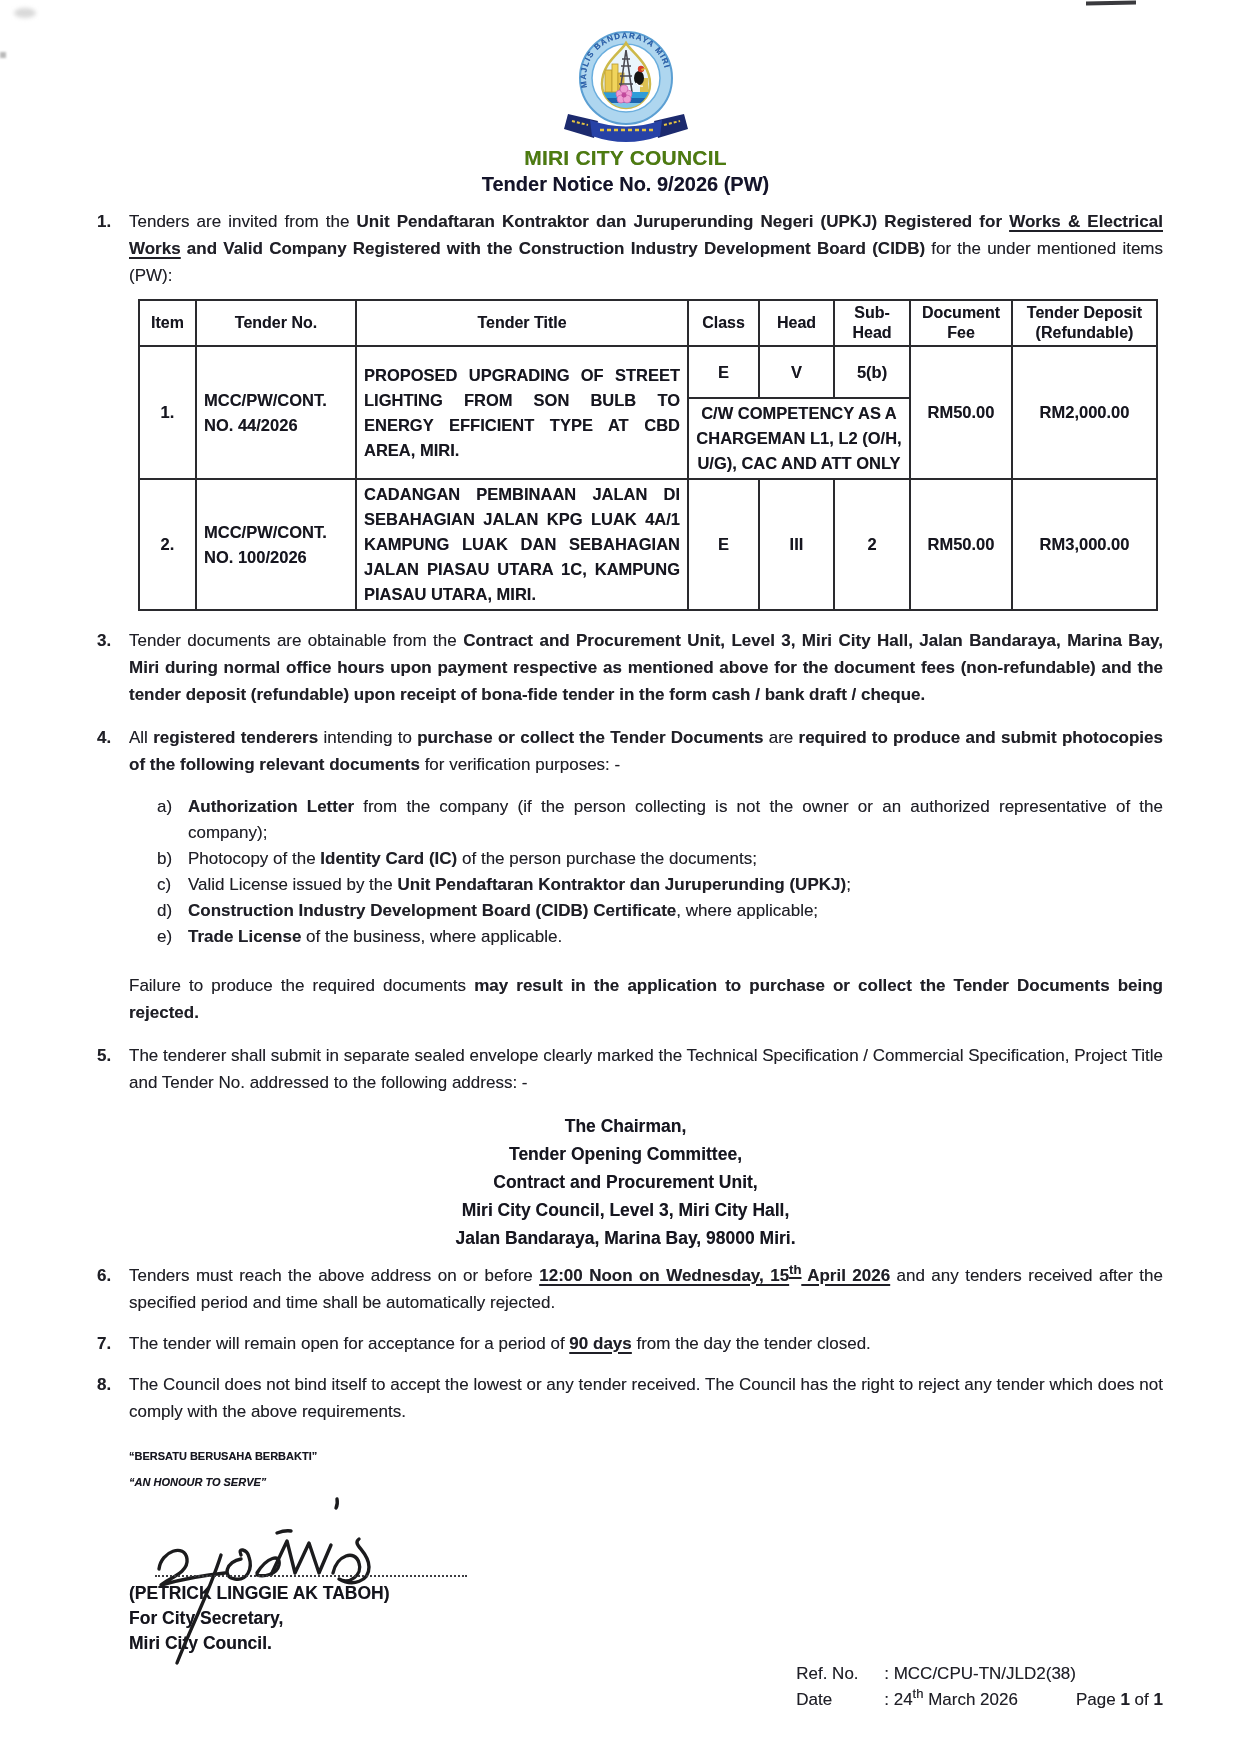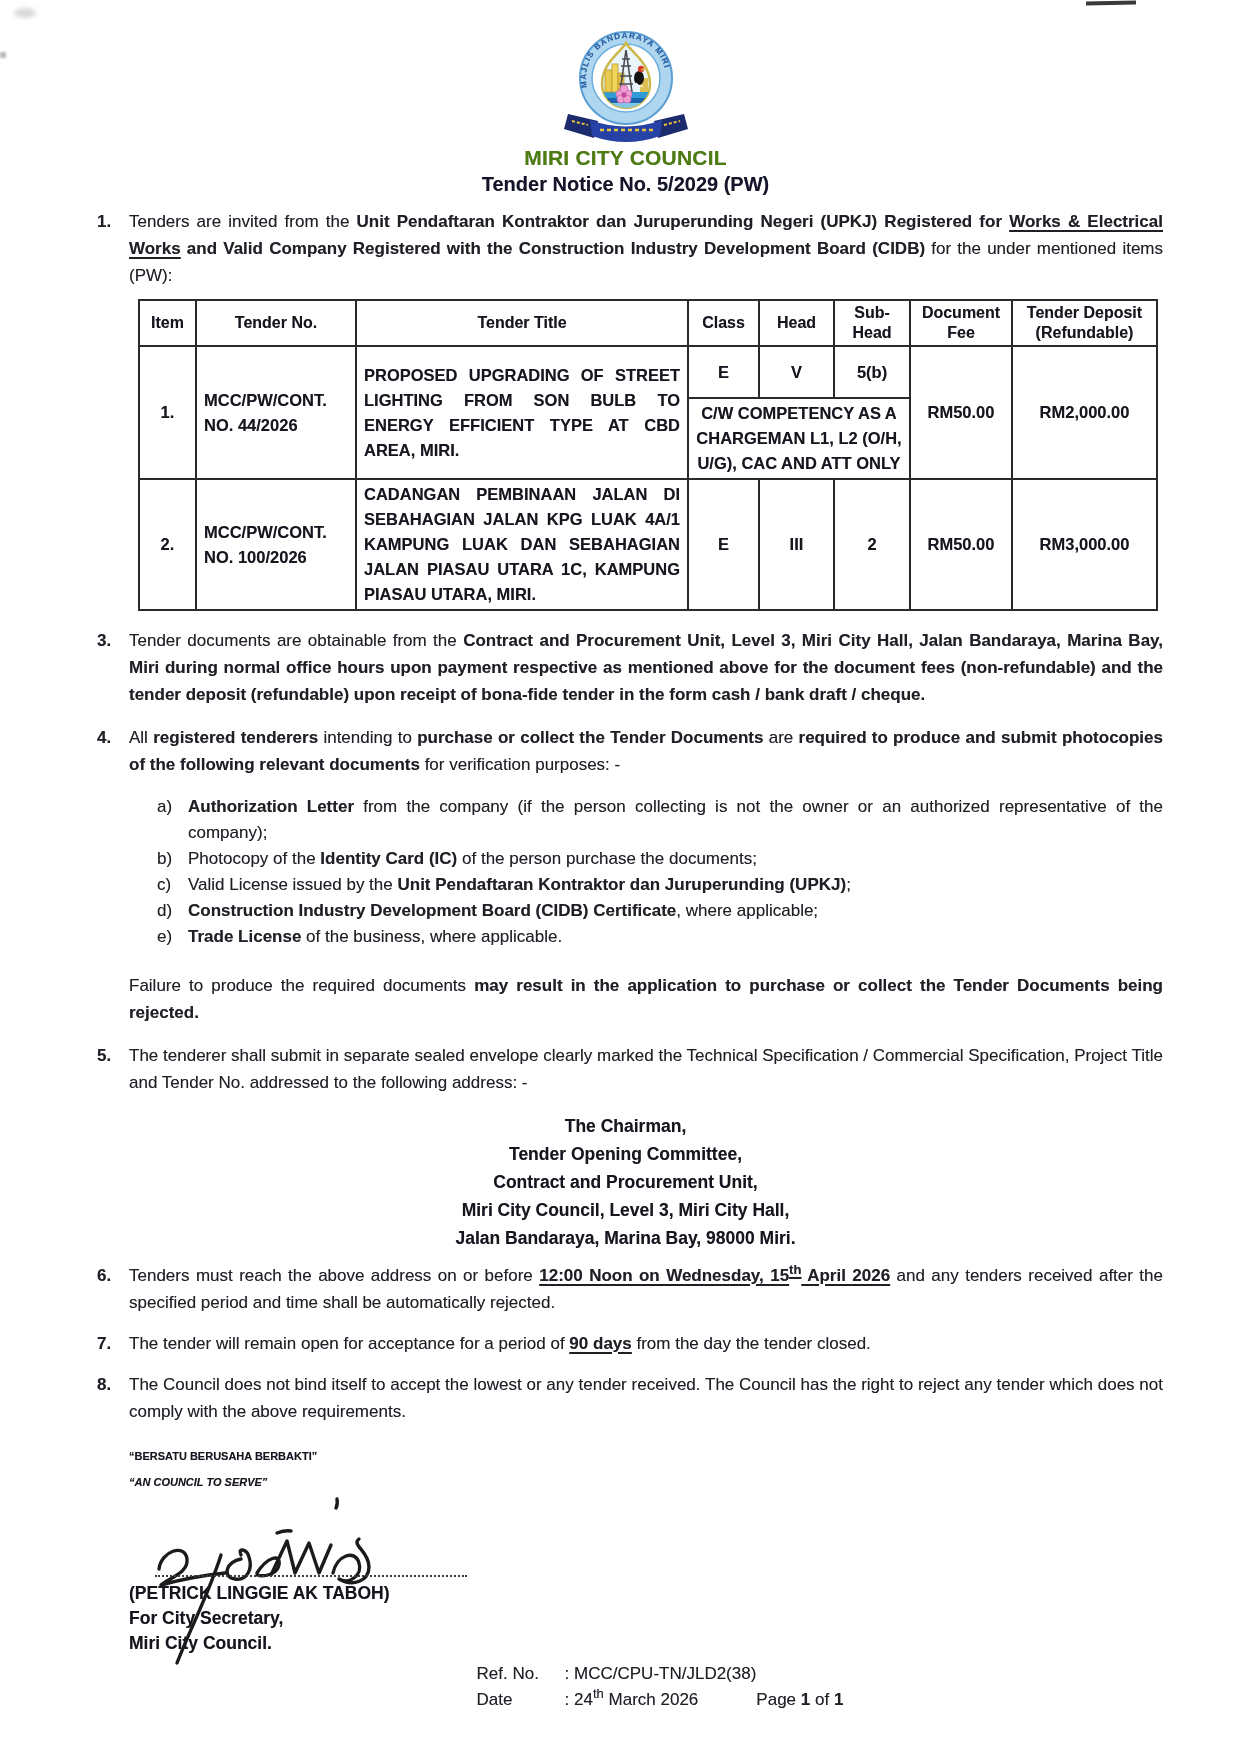--- a/index.html
+++ b/index.html
@@ -48,21 +48,21 @@
   
   .addr{margin-top:16px;text-align:center;font-weight:bold;font-size:17.5px;line-height:28px;color:#16161f;}
   
   .slogans{margin:18px 0 0 41px;font-size:11px;line-height:26px;font-weight:bold;color:#16161f;}
   
   .sig-area{position:relative;margin-left:41px;height:166px;}
   .sig-svg{position:absolute;left:0;top:0;pointer-events:none;}
   .dotline{position:absolute;left:26px;top:80px;width:312px;border-bottom:2.5px dotted #3c3c40;}
   .sig-text{padding-top:86px;font-size:17.5px;font-weight:bold;line-height:25px;color:#15151d;}
   
-  .footer{display:flex;justify-content:center;align-items:flex-end;margin:0 0 0 69px;font-size:17px;line-height:26px;}
+  .footer{display:flex;justify-content:flex-end;align-items:flex-end;margin:0 0 0 69px;font-size:17px;line-height:26px;}
   .flabel{display:inline-block;width:88px;}
   .pageno{white-space:nowrap;}
 </style>
 </head>
 <body>
 
 <div class="page">
   <div class="art-tr"></div>
   <div class="art-tl"></div>
   <div class="art-l"></div>
@@ -109,21 +109,21 @@
         <g>
           <path d="M8,88 L38,95 L34,112 L4,103 Z" fill="#1c2a6e"></path>
           <path d="M124,88 L94,95 L98,112 L128,103 Z" fill="#1c2a6e"></path>
           <path d="M30,94 Q66,107 102,94 L100,110 Q66,122 32,110 Z" fill="#2742a6"></path>
           <line x1="40" y1="104" x2="94" y2="104" stroke="#e8c53f" stroke-width="2.5" stroke-dasharray="4 3"></line>
           <line x1="12" y1="95" x2="28" y2="99" stroke="#e8c53f" stroke-width="2" stroke-dasharray="3 2"></line>
           <line x1="104" y1="99" x2="120" y2="95" stroke="#e8c53f" stroke-width="2" stroke-dasharray="3 2"></line>
         </g>
       </svg>
       <div class="org">MIRI CITY COUNCIL</div>
-      <div class="notice">Tender Notice No. 5/2029 (PW)</div>
+      <div class="notice">Tender Notice No. 9/2026 (PW)</div>
     </div>
 
     <div class="li" style="margin-top:12px;">
       <span class="num">1.</span>
       <span class="body"><span>Tenders are invited from the </span><span class="b">Unit Pendaftaran Kontraktor dan Juruperunding Negeri (UPKJ) Registered for </span><span class="b u">Works &amp; Electrical Works</span><span class="b"> and Valid Company Registered with the Construction Industry Development Board (CIDB)</span><span> for the under mentioned items (PW):</span></span>
     </div>
 
     <table class="tender">
       <colgroup>
         <col class="c-item">
@@ -228,21 +228,21 @@
       <span class="body"><span>The tender will remain open for acceptance for a period of </span><span class="b u">90 days</span><span> from the day the tender closed.</span></span>
     </div>
 
     <div class="li" style="margin-top:14px;">
       <span class="num">8.</span>
       <span class="body"><span>The Council does not bind itself to accept the lowest or any tender received. The Council has the right to reject any tender which does not comply with the above requirements.</span></span>
     </div>
 
     <div class="slogans">
       <div>“BERSATU BERUSAHA BERBAKTI”</div>
-      <div class="i">“AN COUNCIL TO SERVE”</div>
+      <div class="i">“AN HONOUR TO SERVE”</div>
     </div>
 
     <div class="sig-area">
       <svg class="sig-svg" width="380" height="200" viewBox="0 0 380 200">
         <g fill="none" stroke="#1b1b1d" stroke-width="3.4" stroke-linecap="round" stroke-linejoin="round">
           <path d="M208,4 q1,5 -1,9"></path>
           <path d="M148,38 q8,-3 14,-2"></path>
           <path d="M30,74 c2,-18 26,-26 28,-10 c2,14 -20,20 -26,26 c22,-6 44,-10 64,-12"></path>
           <path d="M112,64 c-14,2 -20,18 -6,20 c12,2 18,-10 14,-22 c-2,-8 -12,-10 -8,-2"></path>
           <path d="M128,78 c10,-16 24,-20 22,-8 c-2,10 -16,12 -22,10"></path>

